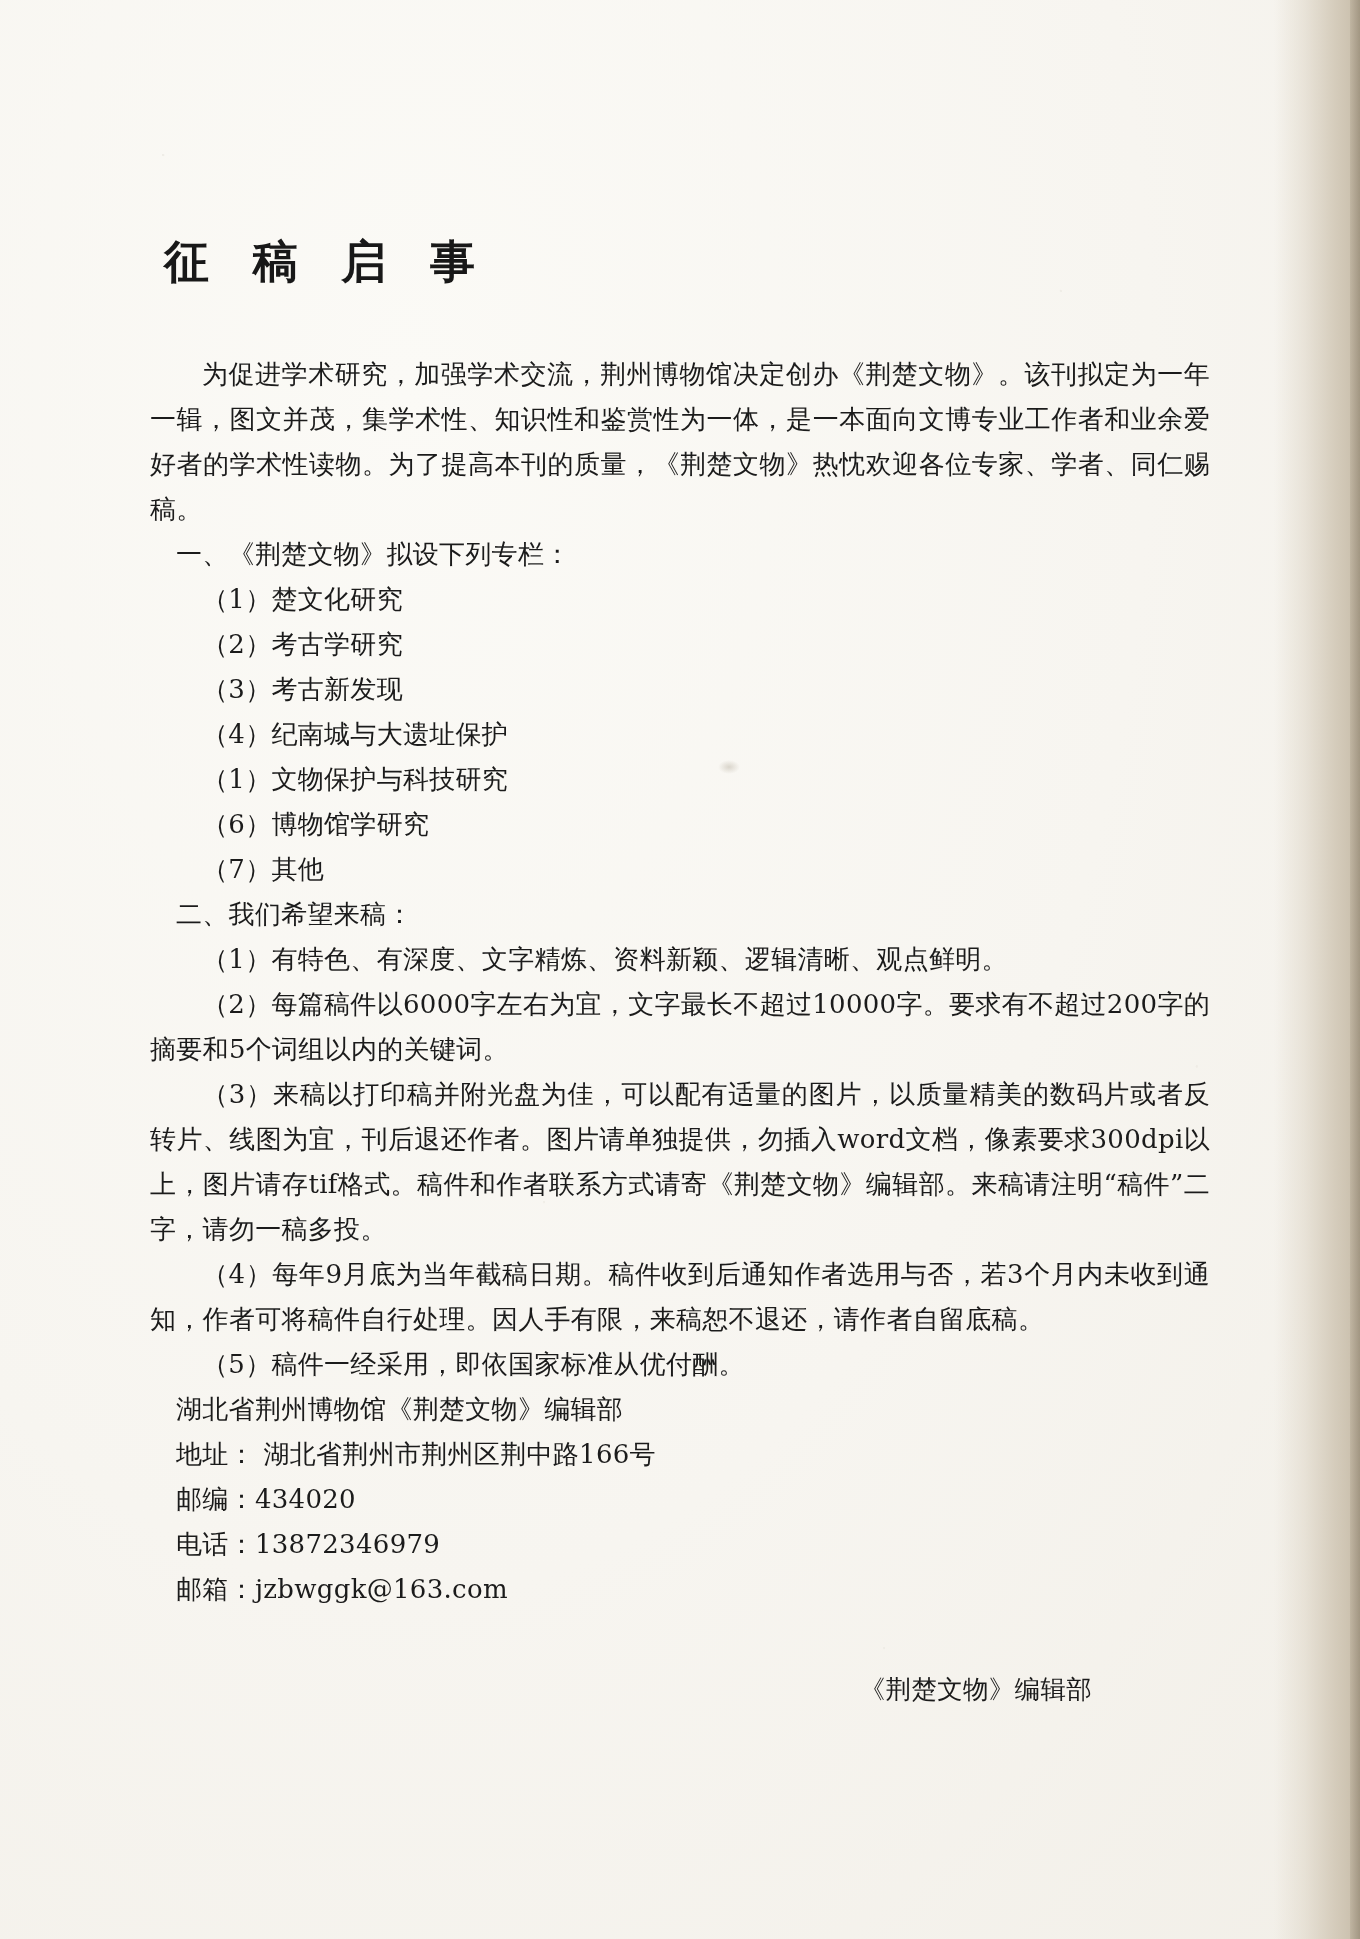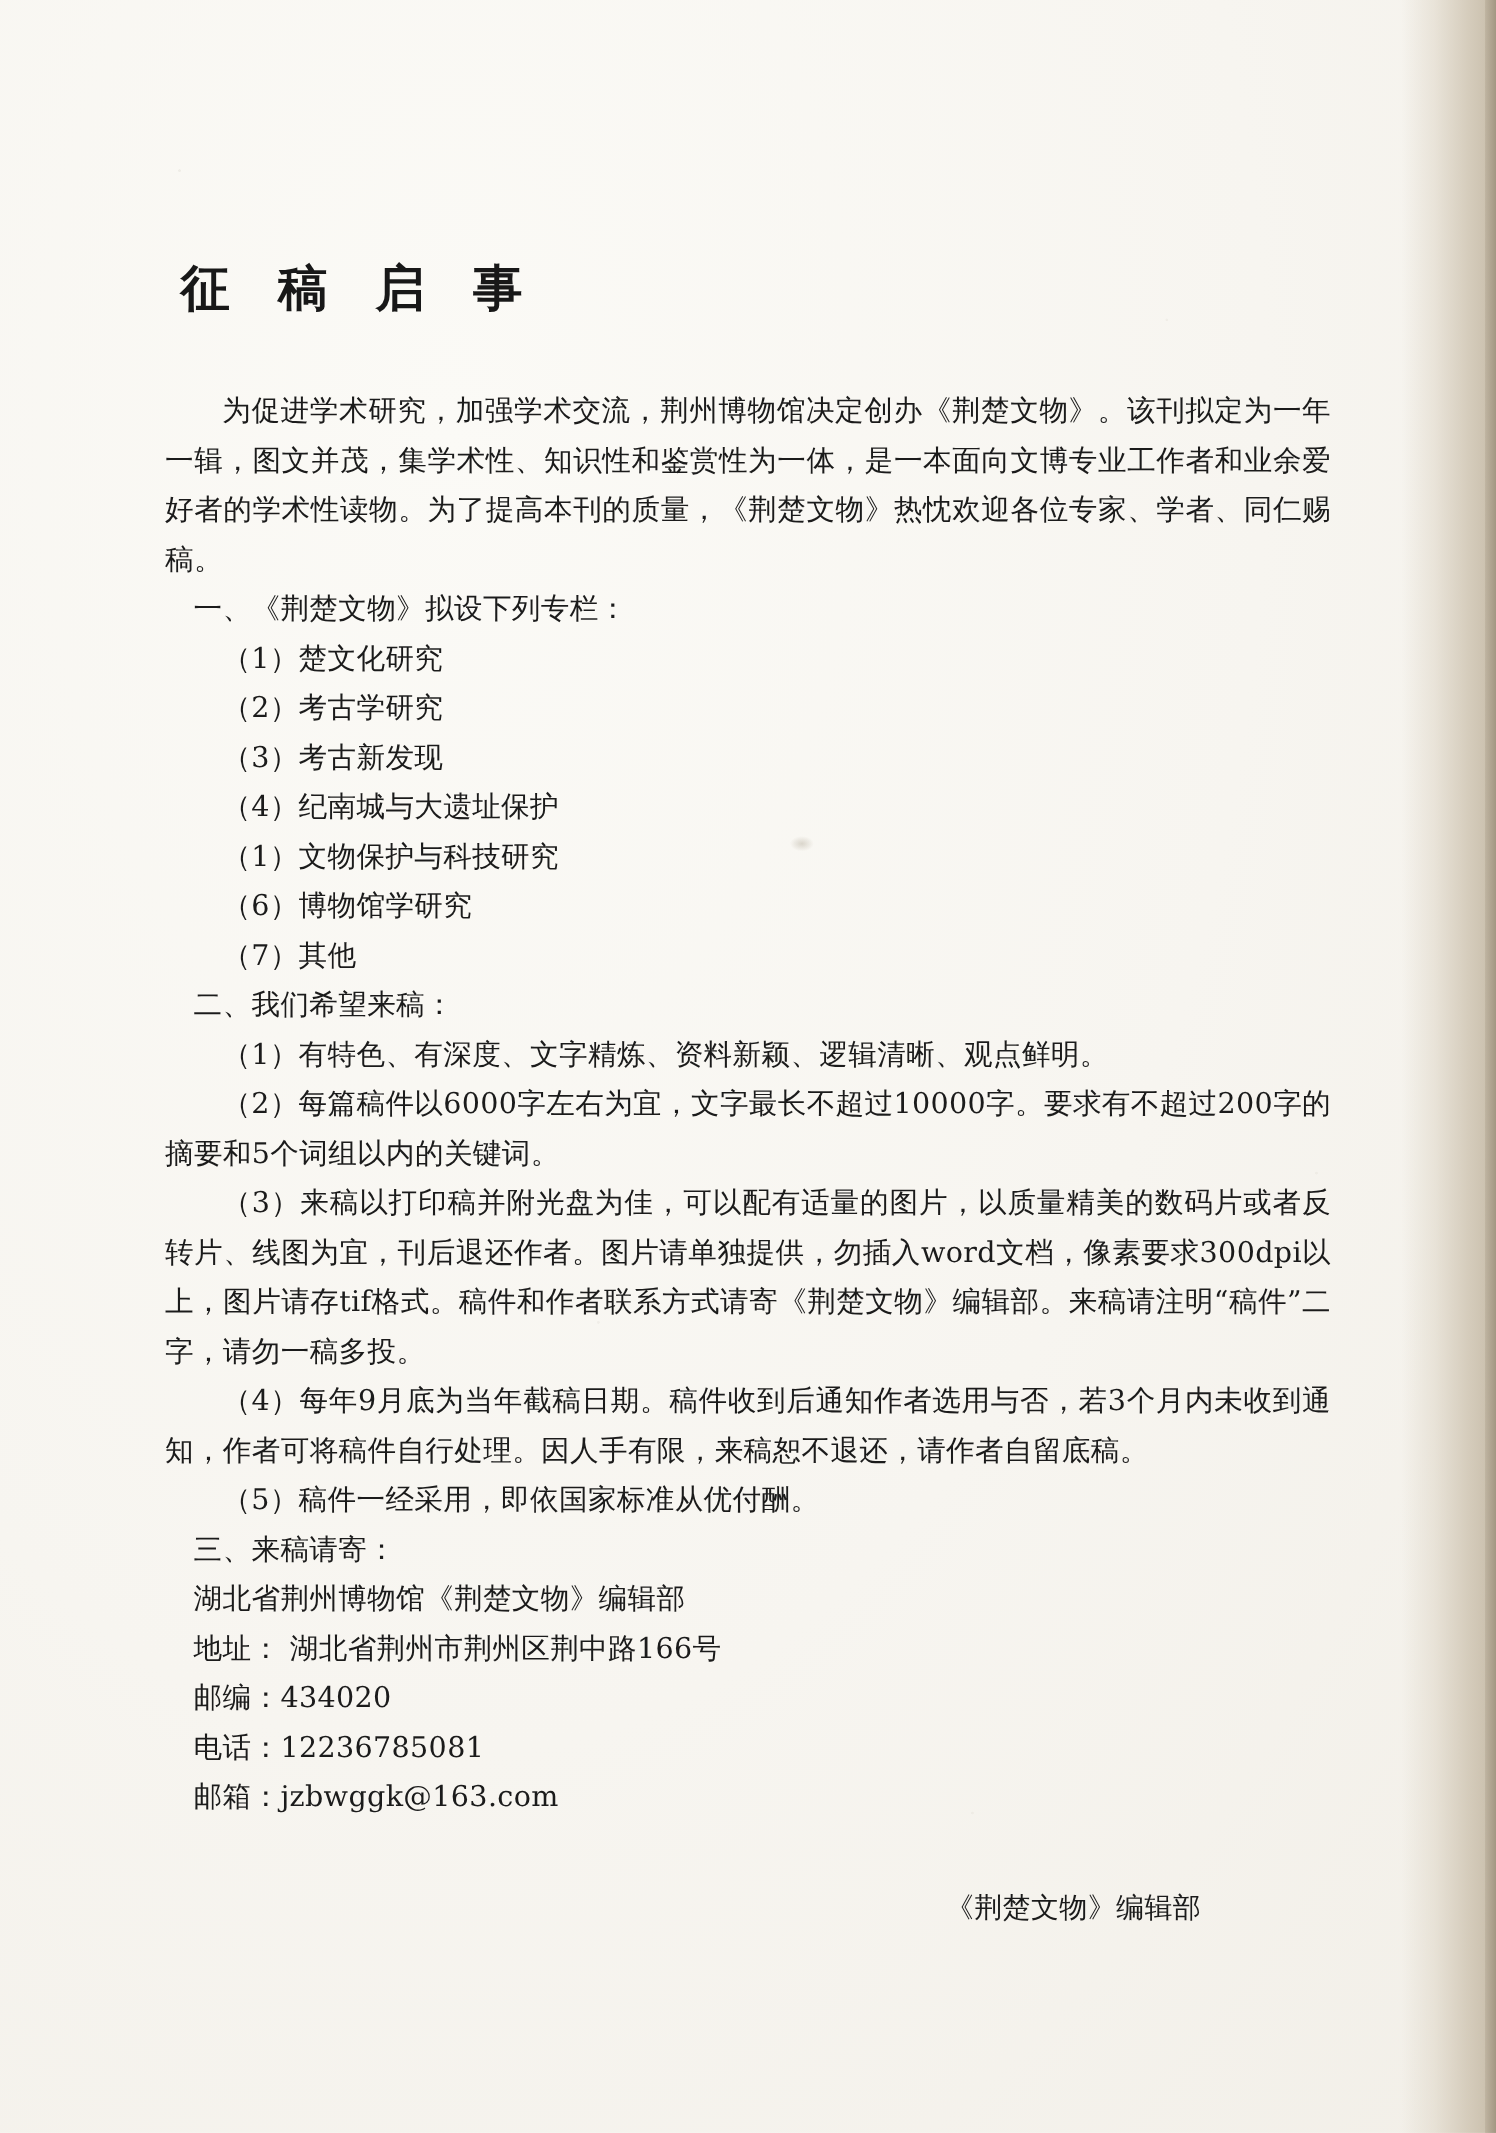--- a/index.html
+++ b/index.html
@@ -147,25 +147,24 @@
       <p class="list-item">（6）博物馆学研究</p>
       <p class="list-item">（7）其他</p>
 
       <p class="heading-item">二、我们希望来稿：</p>
       <p class="list-item">（1）有特色、有深度、文字精炼、资料新颖、逻辑清晰、观点鲜明。</p>
       <p class="list-item">（2）每篇稿件以6000字左右为宜，文字最长不超过10000字。要求有不超过200字的摘要和5个词组以内的关键词。</p>
       <p class="list-item">（3）来稿以打印稿并附光盘为佳，可以配有适量的图片，以质量精美的数码片或者反转片、线图为宜，刊后退还作者。图片请单独提供，勿插入word文档，像素要求300dpi以上，图片请存tif格式。稿件和作者联系方式请寄《荆楚文物》编辑部。来稿请注明“稿件”二字，请勿一稿多投。</p>
       <p class="list-item">（4）每年9月底为当年截稿日期。稿件收到后通知作者选用与否，若3个月内未收到通知，作者可将稿件自行处理。因人手有限，来稿恕不退还，请作者自留底稿。</p>
       <p class="list-item">（5）稿件一经采用，即依国家标准从优付酬。</p>
 
-      <p class="heading-item">三、来稿请寄：</p>
       <p class="addr-line">湖北省荆州博物馆《荆楚文物》编辑部</p>
       <p class="addr-line">地址： 湖北省荆州市荆州区荆中路166号</p>
       <p class="addr-line">邮编：434020</p>
-      <p class="addr-line">电话：12236785081</p>
+      <p class="addr-line">电话：13872346979</p>
       <p class="addr-line">邮箱：jzbwggk@163.com</p>
 
     </div>
 
     <div class="signature">《荆楚文物》编辑部</div>
 
   </div>
 
   <div class="gutter"></div>
   <div class="edge-line"></div>

